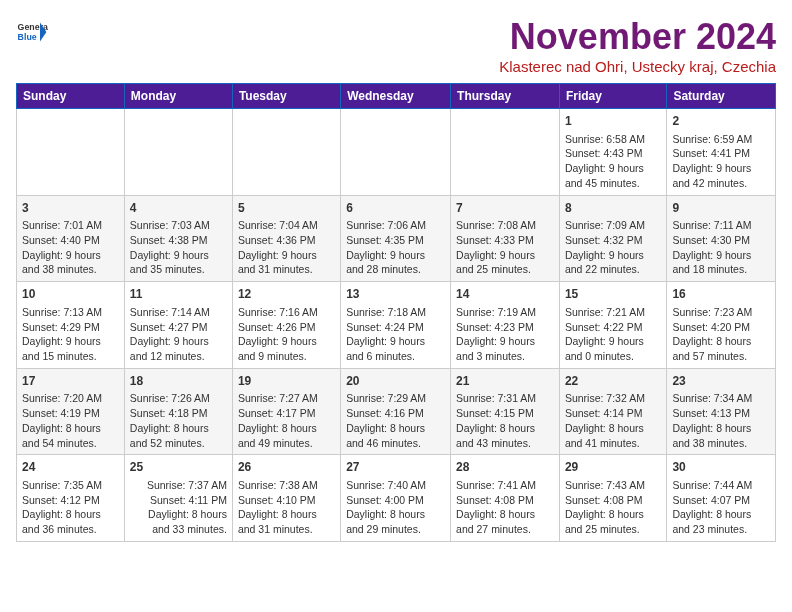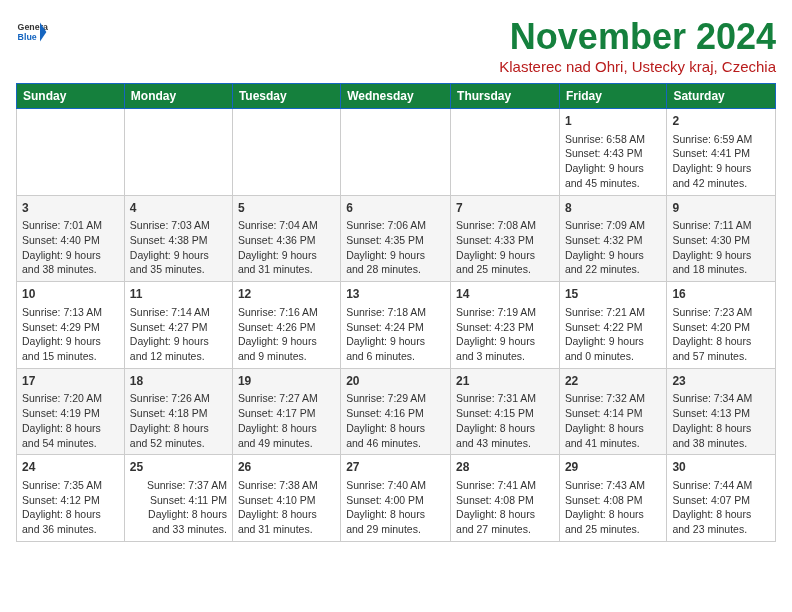--- a/index.html
+++ b/index.html
@@ -24,21 +24,21 @@
     .logo-icon {
       width: 32px;
       height: 32px;
     }
     .title-block {
       text-align: right;
     }
     .month-title {
       font-size: 36px;
       font-weight: bold;
-      color: #15803d;
+      color: #701a75;
     }
     .location-title {
       font-size: 15px;
       color: #b91c1c;
     }
     .calendar {
       width: 100%;
       border-collapse: collapse;
       font-size: 11px;
     }
@@ -62,21 +62,21 @@
       line-height: 1.4;
     }
     .calendar tr:nth-child(even) td {
       background: #f5f5f5;
     }
     .calendar tr:nth-child(odd) td {
       background: #fff;
     }
     
     .calendar thead tr td, .calendar thead tr th {
-      background: #15803d;
+      background: #4c1d95;
     }
     .day-number {
       font-weight: bold;
       font-size: 12px;
       display: block;
       margin-bottom: 2px;
     }
     .day-info {
       font-size: 10.5px;
       color: #333;

